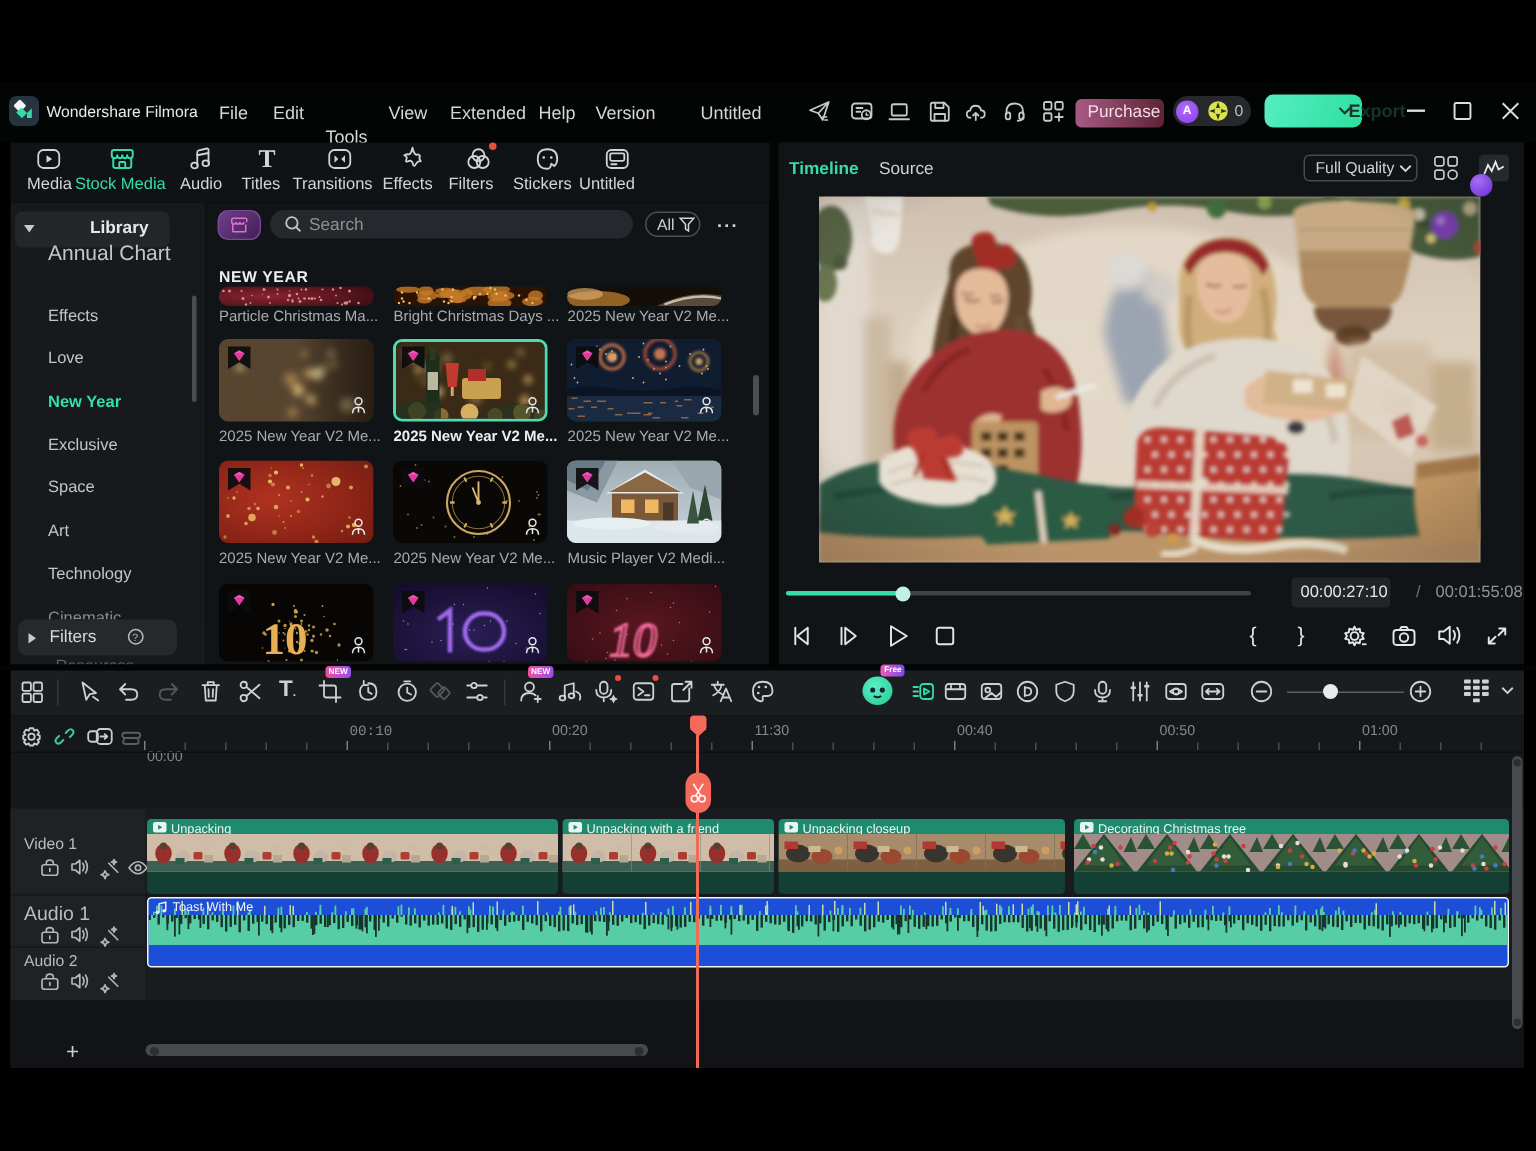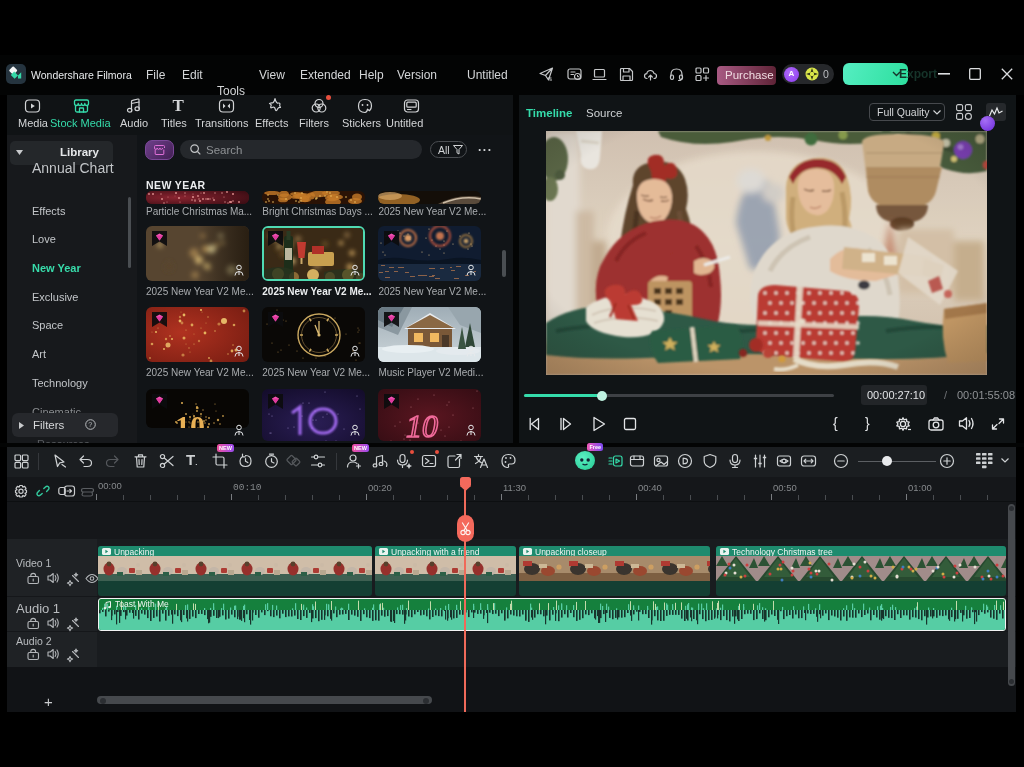--- a/index.html
+++ b/index.html
@@ -653,21 +653,21 @@
     </svg>
     <svg style="left:328.4px;top:210.2px" width="12" height="13" viewBox="0 0 12 13">
       <g stroke="#e8eaec" stroke-width="1" fill="none">
         <circle cx="6" cy="3.5" r="2.3"></circle>
         <path d="M2 11.5 Q2 7.5 6 7.5 Q10 7.5 10 11.5 M6 7.5 L6 11"></path>
       </g>
     </svg>
 <div class="txt" style="left:9px;top:232.2px;font-size:10px;color:#a9acaf;">2025 New Year V2 Me...</div>
 <div class="txt" style="left:125.3px;top:232.2px;font-size:10px;color:#a9acaf;">2025 New Year V2 Me...</div>
 <div class="txt" style="left:241.4px;top:232.2px;font-size:10px;color:#a9acaf;">Music Player V2 Medi...</div>
-<div class="abs" style="left:9px;top:253.6px;width:103px;height:39px;border-radius:6px;overflow:hidden;">
+<div class="abs" style="left:9px;top:253.6px;width:103px;height:52px;border-radius:6px;overflow:hidden;">
       <svg width="103" height="56" viewBox="0 0 103 56">
         <rect width="103" height="56" fill="#080604"></rect>
         <circle cx="31" cy="34" r="0.9" fill="#d8a850" opacity="0.85"></circle>
         <circle cx="51" cy="22" r="1.0" fill="#d8a850" opacity="0.85"></circle>
         <circle cx="59" cy="34" r="0.8" fill="#d8a850" opacity="0.85"></circle>
         <circle cx="36" cy="14" r="0.7" fill="#d8a850" opacity="0.85"></circle>
         <circle cx="55" cy="25" r="1.0" fill="#d8a850" opacity="0.85"></circle>
         <circle cx="47" cy="25" r="0.4" fill="#d8a850" opacity="0.85"></circle>
         <circle cx="80" cy="41" r="1.1" fill="#d8a850" opacity="0.85"></circle>
         <circle cx="57" cy="21" r="0.7" fill="#d8a850" opacity="0.85"></circle>
@@ -1327,21 +1327,21 @@
         <rect x="6.5" y="2" width="10" height="10" rx="2.5"></rect>
         <path d="M9 7 L13.5 7 M13.5 7 L11.8 5.4 M13.5 7 L11.8 8.6"></path>
       </g>
     </svg>
 <svg style="left:73px;top:7px" width="16" height="14" viewBox="0 0 16 14">
       <g stroke="#5a5d61" stroke-width="1.2" fill="none">
         <path d="M3.5 8 Q1.5 8 1.5 6.2 Q1.5 4.5 3.5 4.5 L11.5 4.5 Q13.5 4.5 13.5 6.2 Q13.5 8 11.5 8 Z"></path>
         <path d="M3 8 L2 10.5 Q2 12 4 12 L10.5 12 Q12.5 12 12.5 10.5 L12 8"></path>
       </g>
     </svg>
-<div class="txt" style="left:91px;top:3px;font-size:9.5px;color:#85888b;">00:00</div>
+<div class="txt" style="left:91px;top:22px;font-size:9.5px;color:#85888b;">00:00</div>
 <div class="txt" style="left:226px;top:5px;font-size:9.5px;color:#85888b;font-family:Liberation Mono, monospace;">00:10</div>
 <div class="txt" style="left:361px;top:5px;font-size:9.5px;color:#85888b;">00:20</div>
 <div class="txt" style="left:496px;top:5px;font-size:9.5px;color:#85888b;">11:30</div>
 <div class="txt" style="left:631px;top:5px;font-size:9.5px;color:#85888b;">00:40</div>
 <div class="txt" style="left:766px;top:5px;font-size:9.5px;color:#85888b;">00:50</div>
 <div class="txt" style="left:901px;top:5px;font-size:9.5px;color:#85888b;">01:00</div>
 
   <div class="abs" style="left:0;top:24px;width:1009px;height:1px;background:#0d0f11;"></div>
     <div class="abs" style="left:89px;top:17px;width:1px;height:6px;background:#7a7d81;"></div>
     <div class="abs" style="left:116px;top:18px;width:1px;height:5px;background:#4a4d51;"></div>
@@ -1612,21 +1612,21 @@
           <rect x="20" y="8" width="8" height="4" fill="#cdb896"></rect>
         </g>
       </svg>
     </div>
 <div class="abs" style="left:709px;top:69px;width:290px;height:50px;border-radius:3px;overflow:hidden;background:#143f33;">
       <div class="abs" style="left:0;top:0;width:290px;height:10px;background:#1e8b6e;"></div>
       <svg style="left:4px;top:1.5px" width="9" height="7" viewBox="0 0 9 7">
         <rect width="9" height="7" rx="1.5" fill="#e8f4ef"></rect>
         <path d="M3.4 1.8 L6.2 3.5 L3.4 5.2 Z" fill="#1e8b6e"></path>
       </svg>
-      <div class="txt" style="left:16px;top:0.5px;font-size:8.5px;color:#f0f6f3;">Technology Christmas tree</div>
+      <div class="txt" style="left:16px;top:0.5px;font-size:8.5px;color:#f0f6f3;">Decorating Christmas tree</div>
       <svg style="left:0;top:10px" width="290" height="25" viewBox="0 0 290 25">
         <g transform="translate(0,0)">
           <rect width="42" height="25" fill="#a18c8a"></rect>
           <path d="M20 0 L40 25 L0 25 Z" fill="#27492f"></path>
           <path d="M20 2 L34 21 L6 21 Z" fill="#335c3a"></path>
           <path d="M6 0 L12 10 L0 10 Z" fill="#2c5234"></path>
           <path d="M38 2 L42 12 L33 12 Z" fill="#2c5234"></path>
           <circle cx="18" cy="9" r="1.5" fill="#e6ded4"></circle>
           <circle cx="13" cy="8" r="1.5" fill="#cc3f3f"></circle>
           <circle cx="14" cy="12" r="1.5" fill="#3f7ec0"></circle>
@@ -1728,21 +1728,21 @@
           <circle cx="14" cy="21" r="1.5" fill="#cc3f3f"></circle>
           <circle cx="20" cy="15" r="1.5" fill="#3f7ec0"></circle>
           <circle cx="29" cy="21" r="1.5" fill="#3f7ec0"></circle>
           <circle cx="29" cy="9" r="1.5" fill="#cc3f3f"></circle>
           <circle cx="35" cy="20" r="1.5" fill="#cc3f3f"></circle>
           <circle cx="23" cy="23" r="1.5" fill="#cc3f3f"></circle>
           <circle cx="15" cy="23" r="1.5" fill="#3f7ec0"></circle>
         </g>
       </svg>
     </div>
-<div class="abs" style="left:91px;top:121px;width:908px;height:33px;border:1.5px solid #f2f4f4;border-radius:3px;background:#15803d;overflow:hidden;">
+<div class="abs" style="left:91px;top:121px;width:908px;height:47px;border:1.5px solid #f2f4f4;border-radius:3px;background:#1d4ed8;overflow:hidden;">
       <svg style="left:0;top:0" width="908" height="31" viewBox="0 0 908 31">
         <rect x="0" y="11" width="908" height="20" fill="#56cda4"></rect>
         <rect x="0" y="11" width="1.6" height="3.3" fill="#17352c"></rect>
         <rect x="3" y="11" width="1.6" height="1.9" fill="#17352c"></rect>
         <rect x="6" y="11" width="1.6" height="6.4" fill="#17352c"></rect>
         <rect x="9" y="11" width="1.6" height="1.6" fill="#17352c"></rect>
         <rect x="12" y="11" width="1.6" height="5.7" fill="#17352c"></rect>
         <rect x="15" y="11" width="1.6" height="4.4" fill="#17352c"></rect>
         <rect x="18" y="11" width="1.6" height="2.0" fill="#17352c"></rect>
         <rect x="21" y="11" width="1.6" height="5.9" fill="#17352c"></rect>

